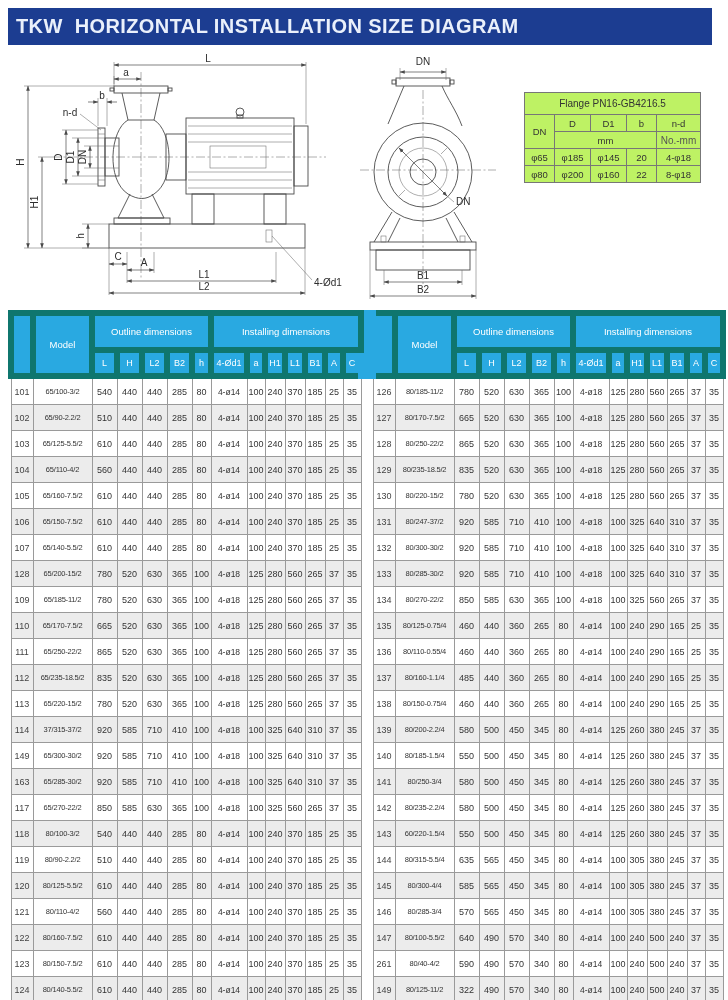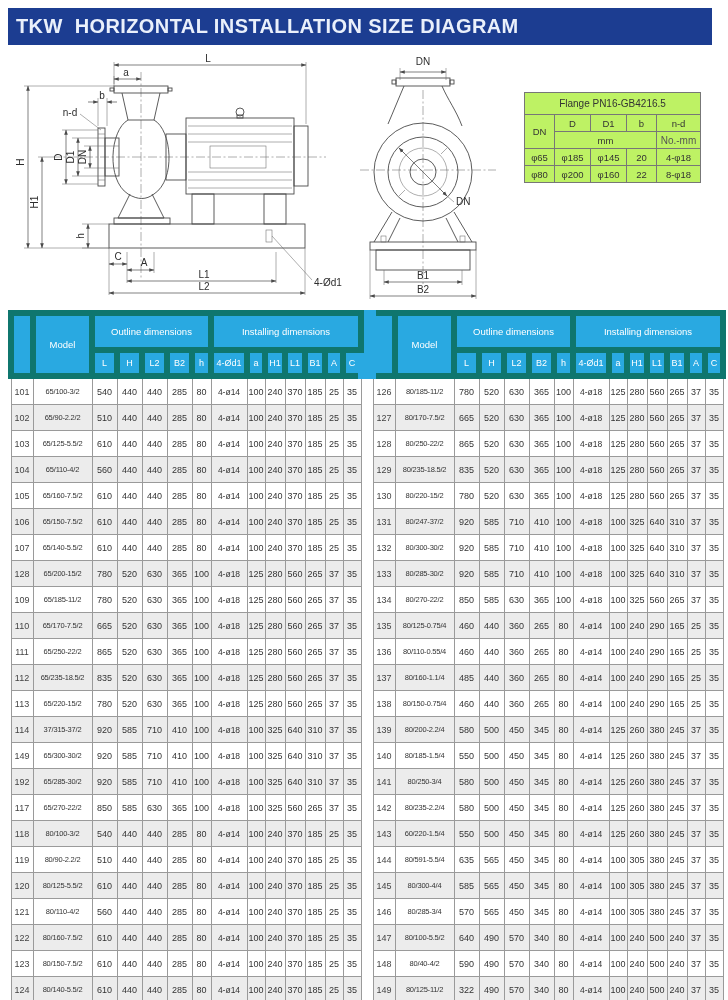--- a/index.html
+++ b/index.html
@@ -764,21 +764,21 @@
           <td>80</td>
           <td class="d1">4-ø14</td>
           <td>125</td>
           <td>260</td>
           <td>380</td>
           <td>245</td>
           <td>37</td>
           <td>35</td>
         </tr>
         <tr class="alt">
-          <td class="num">192</td>
+          <td class="num">163</td>
           <td class="model">65/285-30/2</td>
           <td>920</td>
           <td>585</td>
           <td>710</td>
           <td>410</td>
           <td>100</td>
           <td class="d1">4-ø18</td>
           <td>100</td>
           <td>325</td>
           <td>640</td>
@@ -873,21 +873,21 @@
           <td>80</td>
           <td class="d1">4-ø14</td>
           <td>100</td>
           <td>240</td>
           <td>370</td>
           <td>185</td>
           <td>25</td>
           <td>35</td>
           <td class="spacer"></td>
           <td class="num">144</td>
-          <td class="model">80/591-5.5/4</td>
+          <td class="model">80/315-5.5/4</td>
           <td>635</td>
           <td>565</td>
           <td>450</td>
           <td>345</td>
           <td>80</td>
           <td class="d1">4-ø14</td>
           <td>100</td>
           <td>305</td>
           <td>380</td>
           <td>245</td>
@@ -996,21 +996,21 @@
           <td>285</td>
           <td>80</td>
           <td class="d1">4-ø14</td>
           <td>100</td>
           <td>240</td>
           <td>370</td>
           <td>185</td>
           <td>25</td>
           <td>35</td>
           <td class="spacer"></td>
-          <td class="num">148</td>
+          <td class="num">261</td>
           <td class="model">80/40-4/2</td>
           <td>590</td>
           <td>490</td>
           <td>570</td>
           <td>340</td>
           <td>80</td>
           <td class="d1">4-ø14</td>
           <td>100</td>
           <td>240</td>
           <td>500</td>

